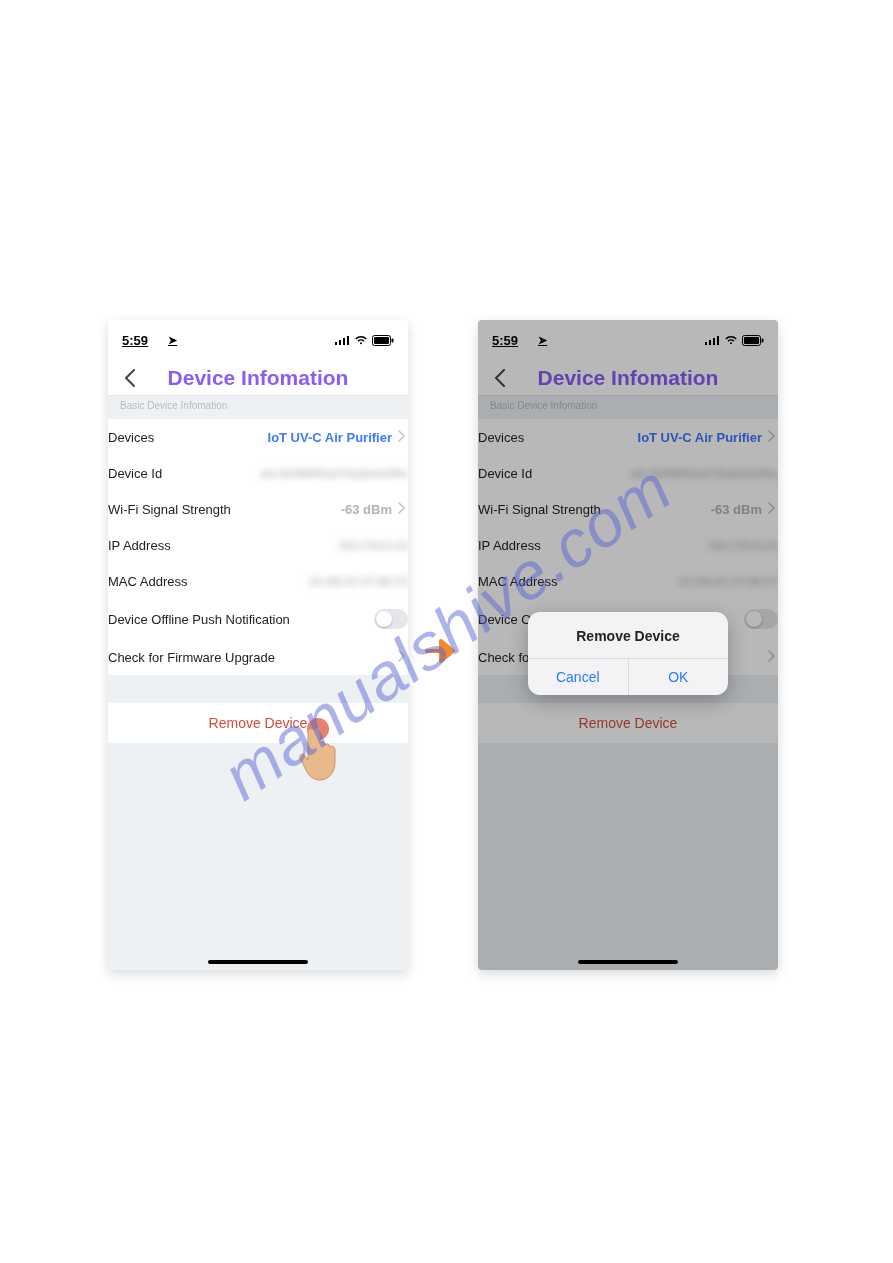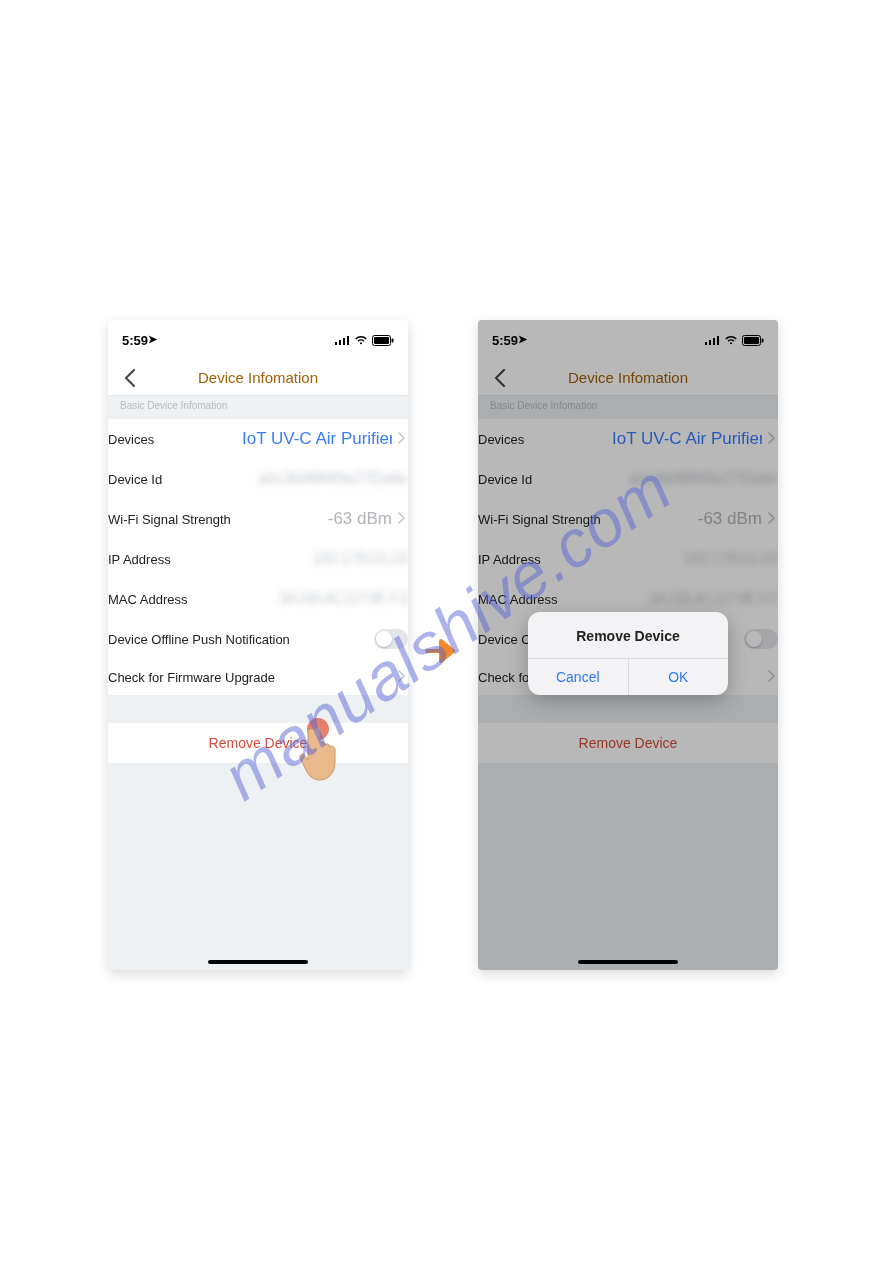--- a/index.html
+++ b/index.html
@@ -43,21 +43,21 @@
     height: 40px;
     display: flex;
     align-items: center;
     justify-content: space-between;
     padding: 0 14px;
     font-size: 13px;
     font-weight: 600;
     color: #000;
     background: #fff;
   }
-  .status-left { display: flex; align-items: flex-start; gap: 0; }
+  .status-left { display: flex; align-items: center; gap: 20px; text-decoration: underline; }
   .status-right { display: flex; align-items: center; gap: 4px; }
   .loc-icon { font-size: 11px; }
   
   .nav-bar {
     height: 36px;
     background: #fff;
     position: relative;
     border-bottom: 1px solid #e5e5e5;
     display: flex;
     align-items: center;
@@ -66,46 +66,47 @@
   .nav-back {
     position: absolute;
     left: 10px;
     top: 6px;
     width: 24px;
     height: 24px;
     display: flex;
     align-items: center;
     justify-content: center;
   }
-  .nav-title { font-size: 15px; font-weight: 400; color: #a16207; }
+  .nav-title { font-size: 21px; font-weight: 700; color: #8b5cf6; }
   .section-header {
     font-size: 10px;
     color: #b7bcc2;
     padding: 4px 12px 8px;
     background: #eef1f4;
   }
   .list { background: #fff; }
   .row {
     min-height: 36px;
     padding: 10px 0;
     display: flex;
     align-items: center;
     justify-content: space-between;
     font-size: 13px;
     color: #222;
   }
   .row + .row { }
   .row-label { flex: 1 1 auto; }
   .row-value {
     color: #b0b4b9;
-    font-size: 17px;
+    font-size: 13px;
     max-width: 150px;
     text-align: center;
     white-space: nowrap;
     overflow: hidden;
+    font-weight: bold;
   }
   .row-value.link { color: #3a7bff; }
   .chev {
     margin-left: 6px;
     color: #c3c7cc;
     flex: 0 0 10px;
   }
   .blur {
     filter: blur(3px);
     color: #c9cdd2;

